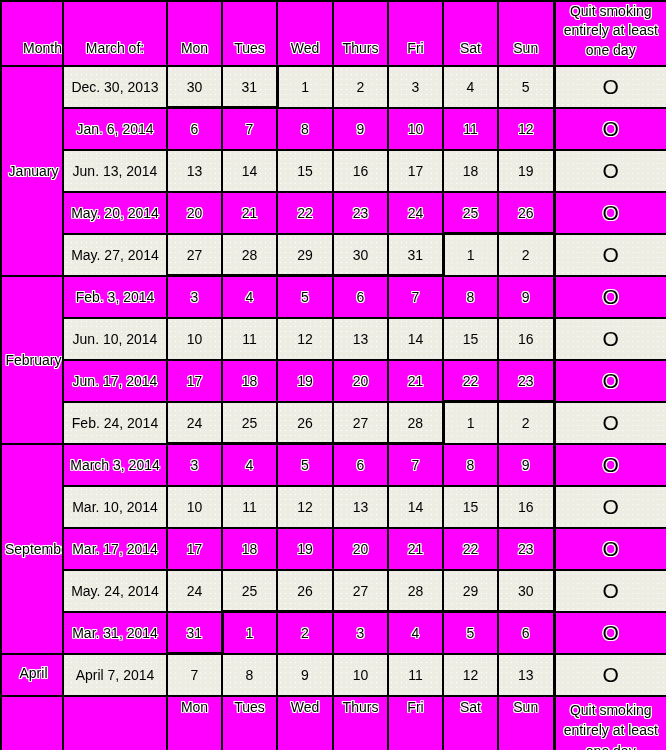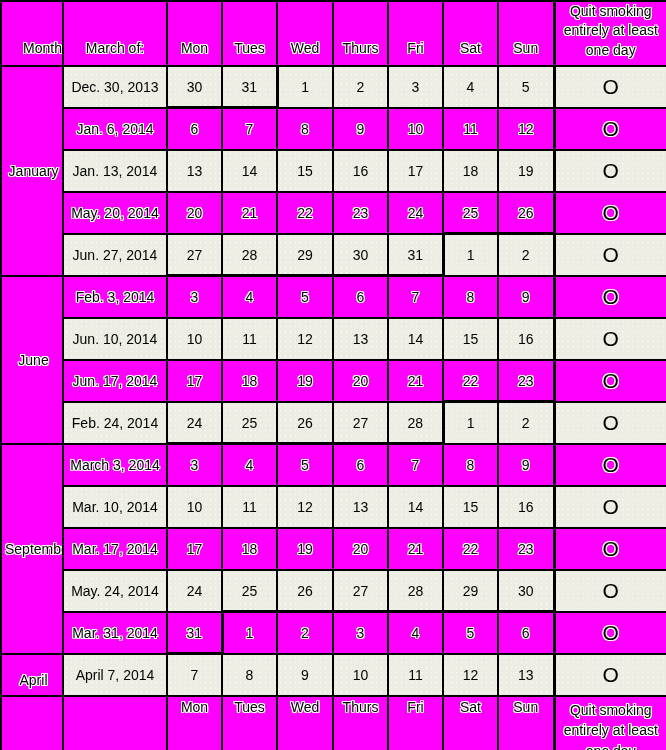--- a/index.html
+++ b/index.html
@@ -14,21 +14,21 @@
     background-image:radial-gradient(circle,#ffffff 0.8px,rgba(255,255,255,0) 1px);
     background-size:5px 5px;
   }
   thead tr{height:62px;}
   .hdr{background:var(--magenta,#FF00FF);vertical-align:bottom;text-align:center;padding-bottom:9px;}
   .month-hdr{text-align:right;padding-left:3px;margin-left:40px;}
   .quit-hdr{padding-bottom:5px;line-height:1.38;}
   tbody tr{height:42px;}
   tbody td{text-align:center;vertical-align:middle;}
   td.month{text-align:center;padding-left:3px;vertical-align:middle;}
-  td.month.vbottom{vertical-align:bottom;padding-bottom:7px;}
+  td.month.vbottom{vertical-align:bottom;padding-bottom:14px;}
   td.omark{font-size:21px;line-height:1;}
   .quit-col{border-left-width:3px;}
   .tl{border-left-width:3px;}
   .tt{border-top-width:3px;}
   .tb{border-bottom-width:3px;}
   tfoot tr{height:58px;}
   tfoot td{vertical-align:top;text-align:center;padding-top:2px;}
   tfoot td.ftr-quit{line-height:1.45;padding-top:3px;}
 </style>
 </head>
@@ -83,21 +83,21 @@
         <td class="pink glow day">6</td>
         <td class="pink glow day">7</td>
         <td class="pink glow day">8</td>
         <td class="pink glow day">9</td>
         <td class="pink glow day">10</td>
         <td class="pink glow day">11</td>
         <td class="pink glow day">12</td>
         <td class="pink glow omark quit-col">O</td>
       </tr>
       <tr>
-        <td class="light week">Jan. 13, 2014</td>
+        <td class="light week">Jun. 13, 2014</td>
         <td class="light day">13</td>
         <td class="light day">14</td>
         <td class="light day">15</td>
         <td class="light day">16</td>
         <td class="light day">17</td>
         <td class="light day">18</td>
         <td class="light day">19</td>
         <td class="light omark quit-col">O</td>
       </tr>
       <tr>
@@ -105,32 +105,32 @@
         <td class="pink glow day">20</td>
         <td class="pink glow day">21</td>
         <td class="pink glow day">22</td>
         <td class="pink glow day">23</td>
         <td class="pink glow day">24</td>
         <td class="pink glow day">25</td>
         <td class="pink glow day">26</td>
         <td class="pink glow omark quit-col">O</td>
       </tr>
       <tr>
-        <td class="light week">Jun. 27, 2014</td>
+        <td class="light week">May. 27, 2014</td>
         <td class="light day tb">27</td>
         <td class="light day tb">28</td>
         <td class="light day tb">29</td>
         <td class="light day tb">30</td>
         <td class="light day tb">31</td>
         <td class="light day tl tt">1</td>
         <td class="light day tt">2</td>
         <td class="light omark quit-col">O</td>
       </tr>
       <tr>
-        <td class="pink glow month" rowspan="4">June</td>
+        <td class="pink glow month" rowspan="4">February</td>
         <td class="pink glow week">Feb. 3, 2014</td>
         <td class="pink glow day">3</td>
         <td class="pink glow day">4</td>
         <td class="pink glow day">5</td>
         <td class="pink glow day">6</td>
         <td class="pink glow day">7</td>
         <td class="pink glow day">8</td>
         <td class="pink glow day">9</td>
         <td class="pink glow omark quit-col">O</td>
       </tr>

